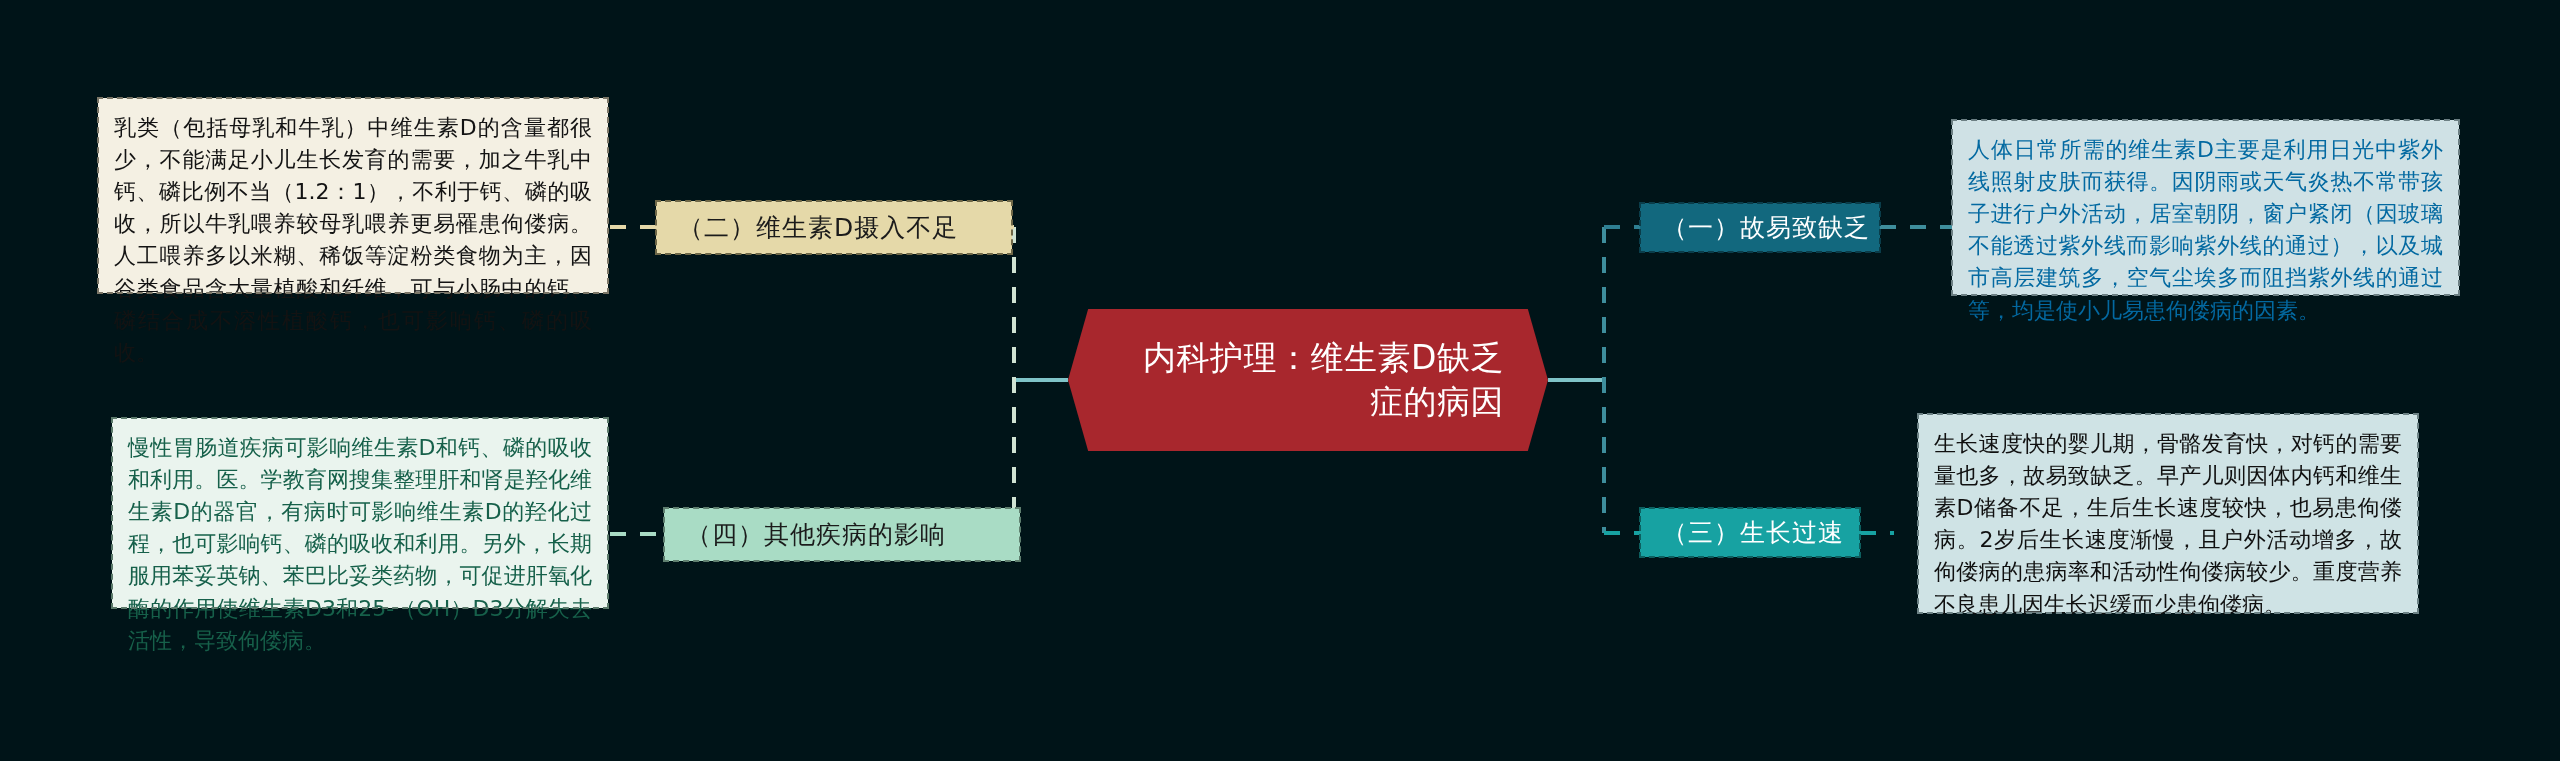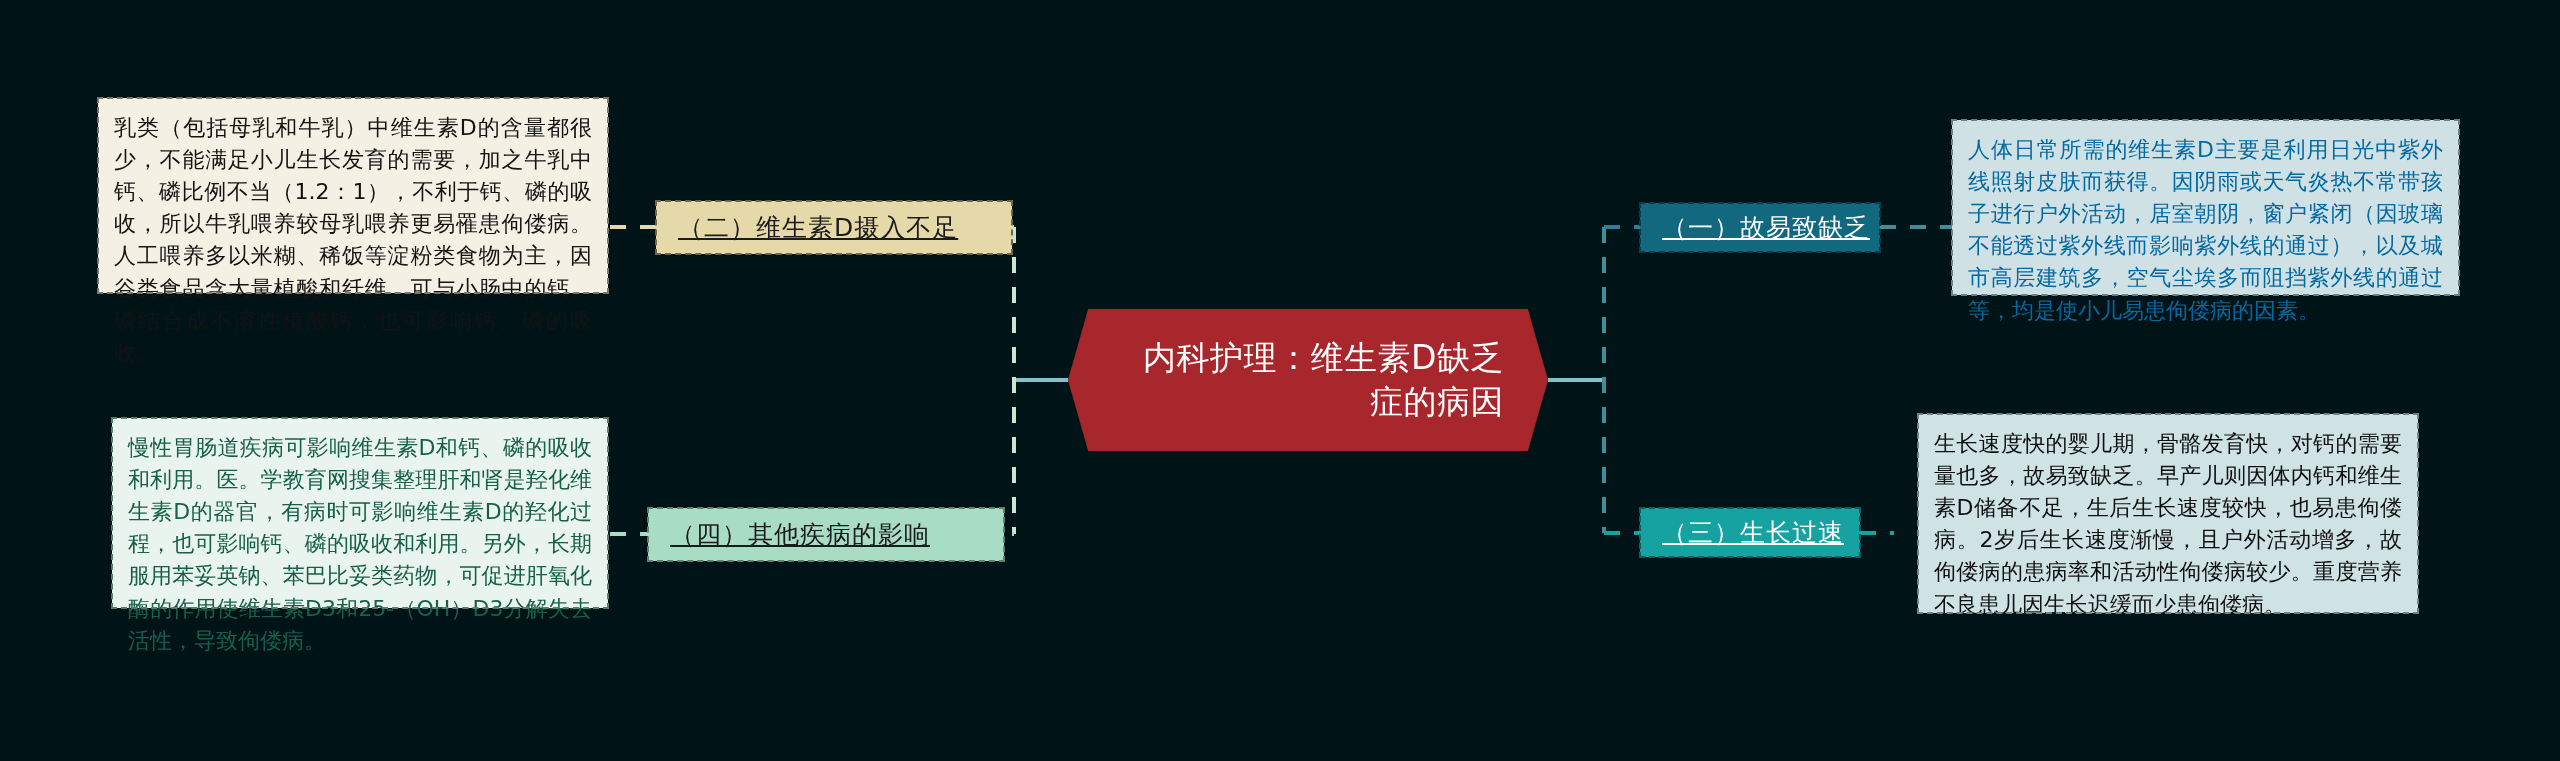--- a/index.html
+++ b/index.html
@@ -34,33 +34,32 @@
   }
 
   
   .chip {
     position: absolute;
     display: flex; align-items: center;
     padding: 0 22px;
     font-size: 25px;
     letter-spacing: 1px;
     white-space: nowrap;
-    text-decoration: underline;
   }
 
   #chip-1 { left: 1640px; top: 203px; width: 240px; height: 49px;
             background: #12687E; color: #ffffff;
             outline: 2px dashed #0a3d4a; outline-offset: -1px; }
   #chip-2 { left: 656px;  top: 201px; width: 356px; height: 53px;
             background: #E5D9A9; color: #1b1b1b;
             outline: 2px dashed #6e6747; outline-offset: -1px; }
   #chip-3 { left: 1640px; top: 508px; width: 220px; height: 49px;
             background: #17A2A2; color: #ffffff;
             outline: 2px dashed #0d5f5f; outline-offset: -1px; text-align: center; }
-  #chip-4 { left: 648px;  top: 508px; width: 356px; height: 53px;
+  #chip-4 { left: 664px;  top: 508px; width: 356px; height: 53px;
             background: #A9DCC5; color: #1b1b1b;
             outline: 2px dashed #5f7f6f; outline-offset: -1px; }
 
   
   .panel {
     position: absolute;
     font-size: 22px;
     line-height: 1.46;
     padding: 14px 16px 14px 16px;
     text-align: justify;

